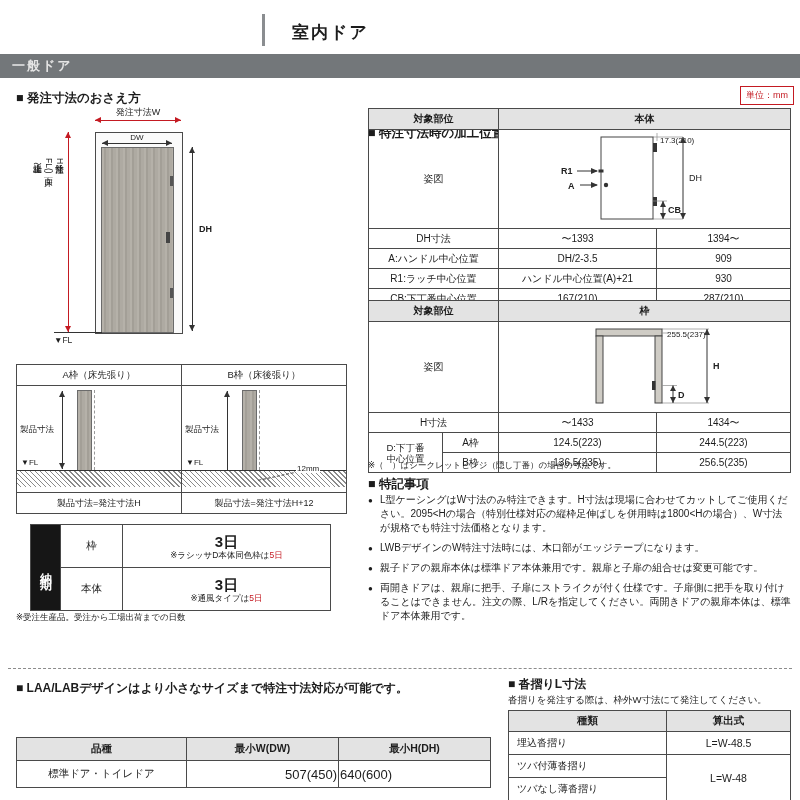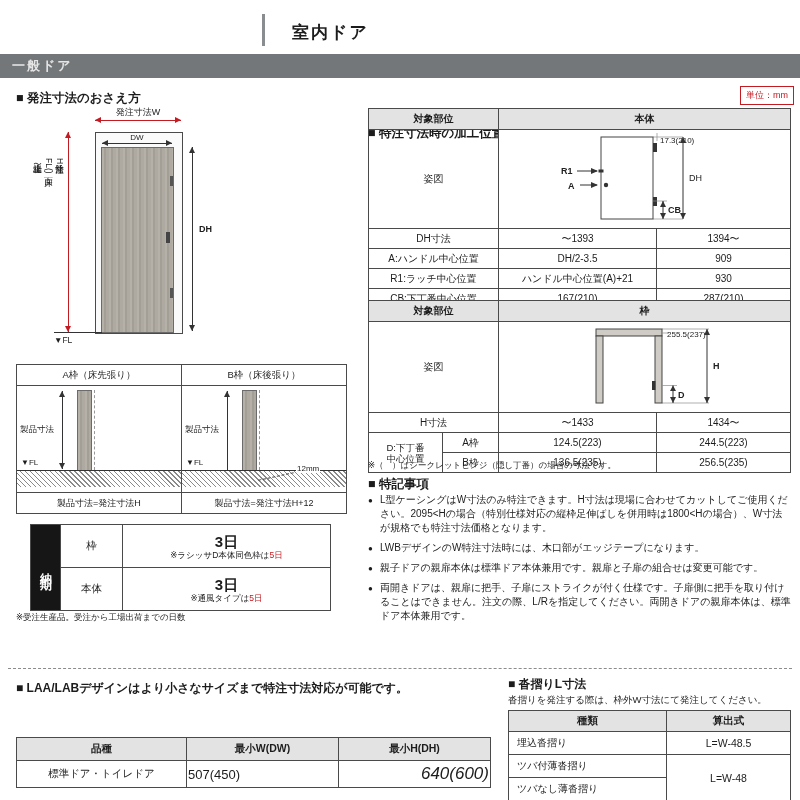--- a/index.html
+++ b/index.html
@@ -307,22 +307,22 @@
         <col style="width:152px">
       </colgroup>
     <tbody>
         <tr>
       <th class="hdr" style="height:20px;">品種</th>
       <th class="hdr" style="height:20px;">最小W(DW)</th>
       <th class="hdr" style="height:20px;">最小H(DH)</th>
     </tr>
     <tr>
       <td style="height:24px;font-size:10.5px;text-align:center;">標準ドア・トイレドア</td>
-      <td style="font-size:13px;text-align:left;margin-left:11px;">507(450)</td>
-      <td style="font-size:17px;text-align:right;font-style:italic;">640(600)</td>
+      <td style="font-size:13px;text-align:right;margin-left:11px;">507(450)</td>
+      <td style="font-size:13px;text-align:left;">640(600)</td>
     </tr>
   </tbody>
     </table>
 
   <div class="abs" style="left:508px;top:676px;font-size:12px;font-weight:bold;">■ 沓摺りL寸法</div>
   <div class="abs" style="left:508px;top:694px;font-size:9.5px;width:284px;">沓摺りを発注する際は、枠外W寸法にて発注してください。</div>
   <table class="abs" style="left:508px;top:710px;width:282px;">
     <colgroup>
         <col style="width:158px">
         <col style="width:124px">

